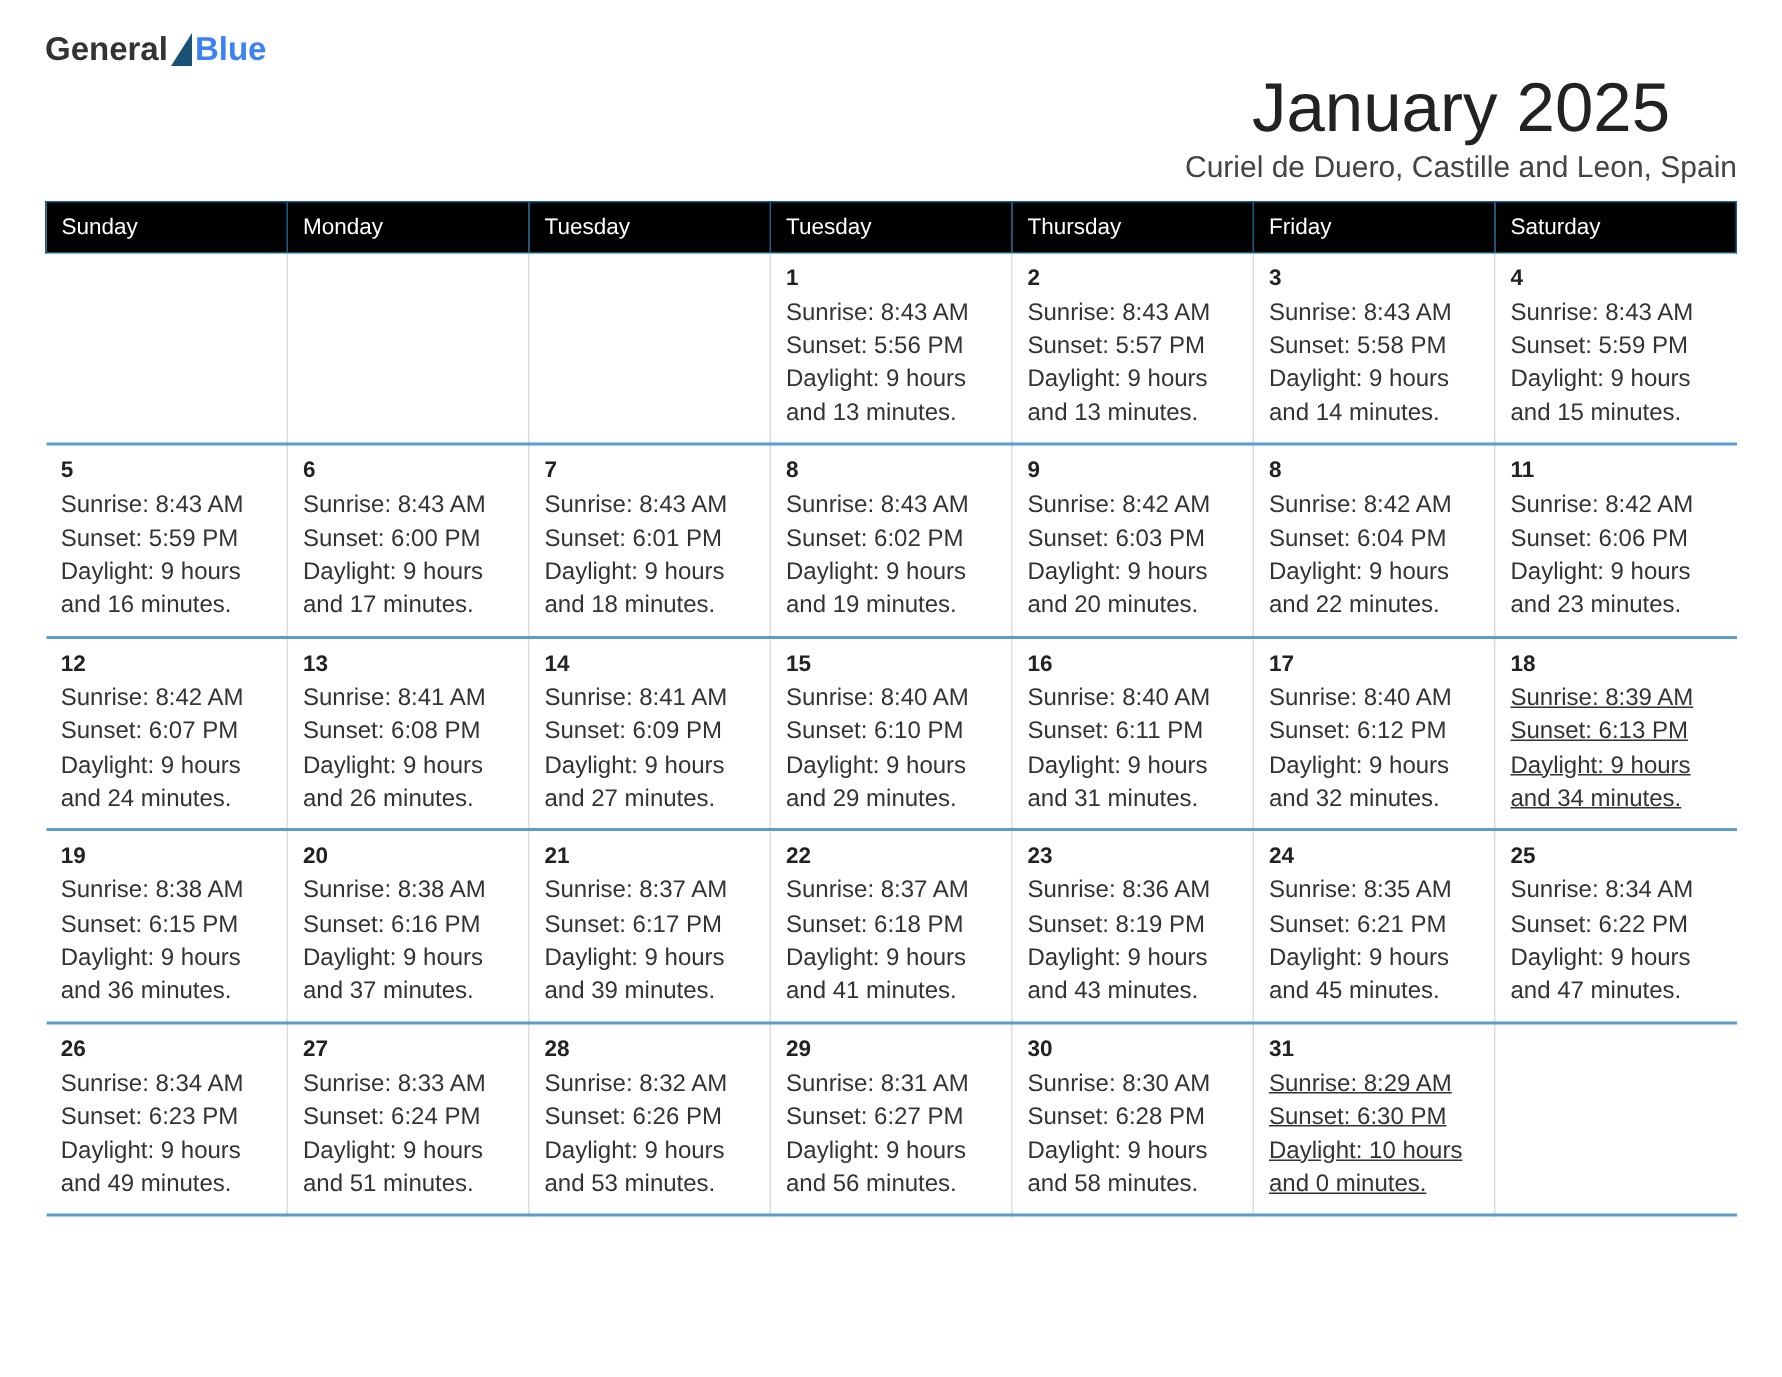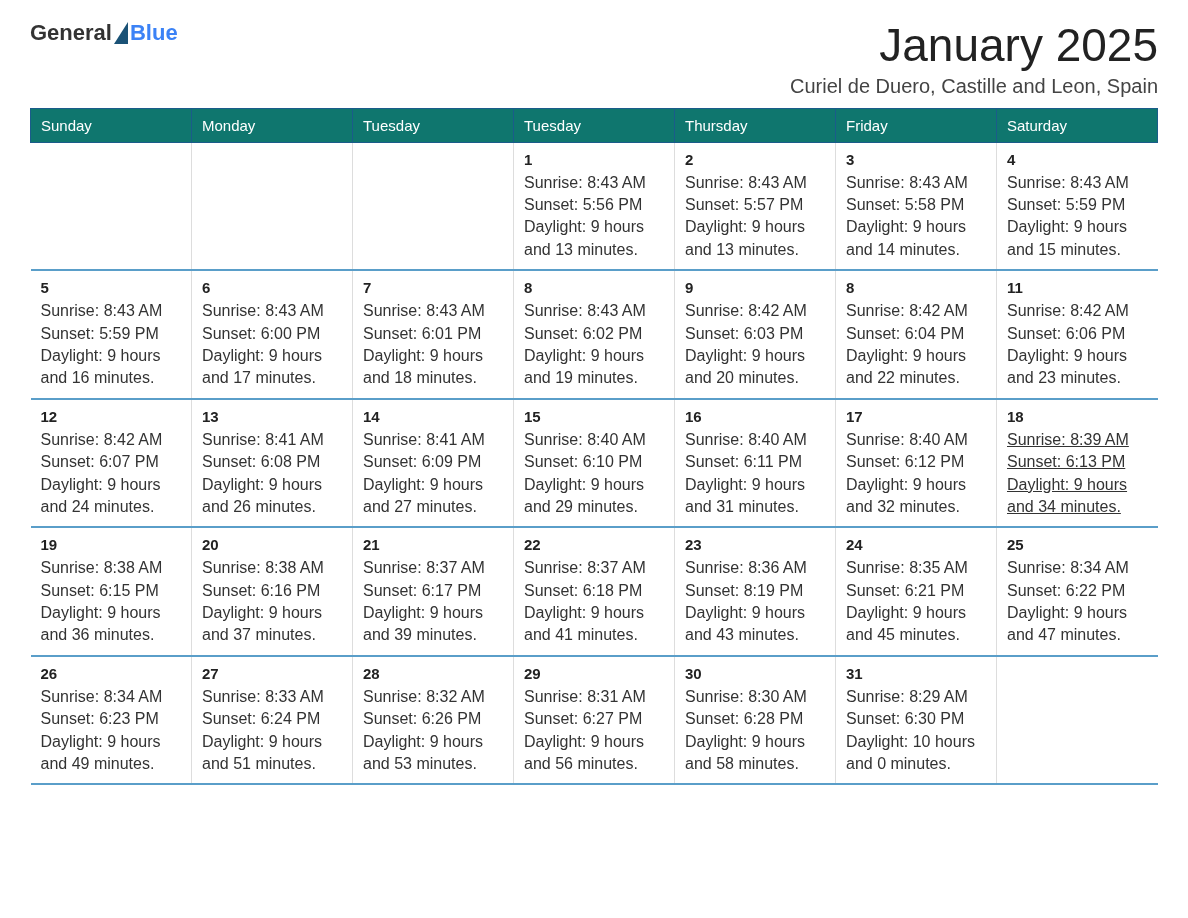--- a/index.html
+++ b/index.html
@@ -24,41 +24,42 @@
     .logo-triangle {
       width: 0;
       height: 0;
       border-left: 14px solid transparent;
       border-bottom: 22px solid #1a5276;
       display: inline-block;
       margin-left: 2px;
       vertical-align: middle;
     }
     .title-area {
-      text-align: right;
+      text-align: center;
+      margin-top: 26px;
     }
     .title-area h1 {
       font-size: 46px;
       font-weight: normal;
       color: #222;
       line-height: 1.1;
     }
     .title-area h2 {
       font-size: 20px;
       font-weight: normal;
       color: #444;
       margin-top: 4px;
     }
     .calendar {
       width: 100%;
       border-collapse: collapse;
       margin-top: 10px;
     }
     .calendar thead tr {
-      background-color: #0f766e;
+      background-color: #000000;
       margin-top: 24px;
     }
     .calendar thead th {
       color: #fff;
       padding: 8px 10px;
       font-size: 15px;
       font-weight: normal;
       text-align: left;
       border: 1px solid #1a5c8a;
     }
@@ -356,21 +357,21 @@
         </td>
         <td>
           <span class="day-number">30</span>
           <div class="day-info" style="white-space: pre-line;">Sunrise: 8:30 AM
 Sunset: 6:28 PM
 Daylight: 9 hours
 and 58 minutes.</div>
         </td>
         <td>
           <span class="day-number">31</span>
-          <div class="day-info" style="white-space: pre-line;">Sunrise: 8:29 AM
+          <div class="day-info" style="white-space: pre-line; text-decoration: underline;">Sunrise: 8:29 AM
 Sunset: 6:30 PM
 Daylight: 10 hours
 and 0 minutes.</div>
         </td>
         <td class="empty-cell"></td>
       </tr>
     </tbody>
 </table>
 
 </body></html>

